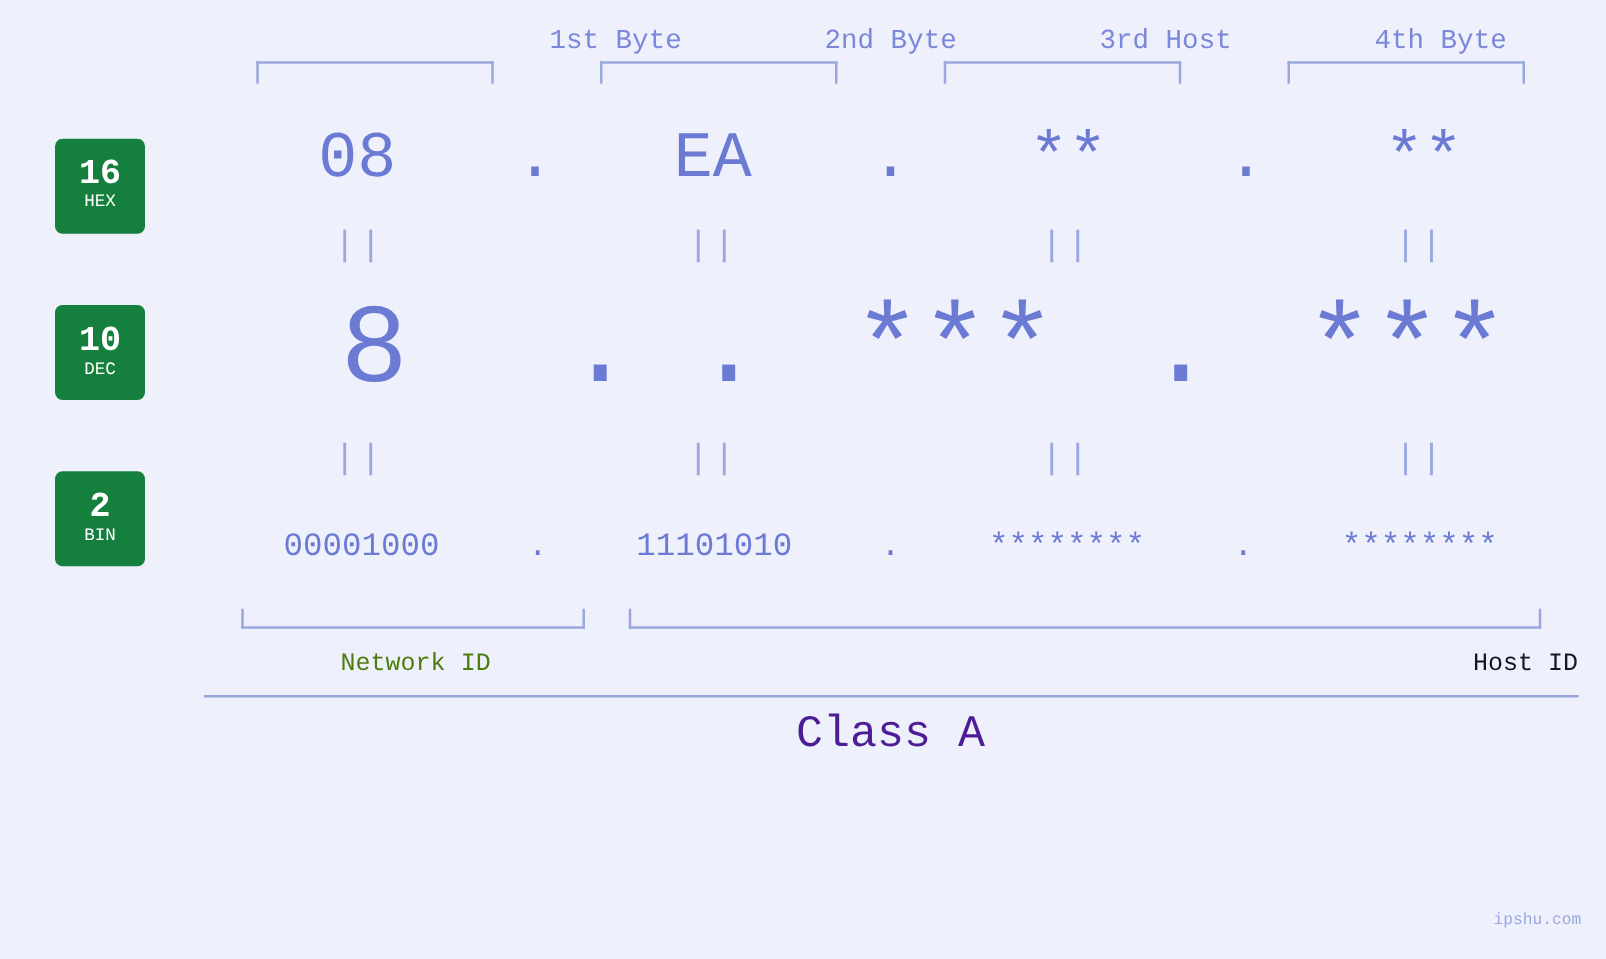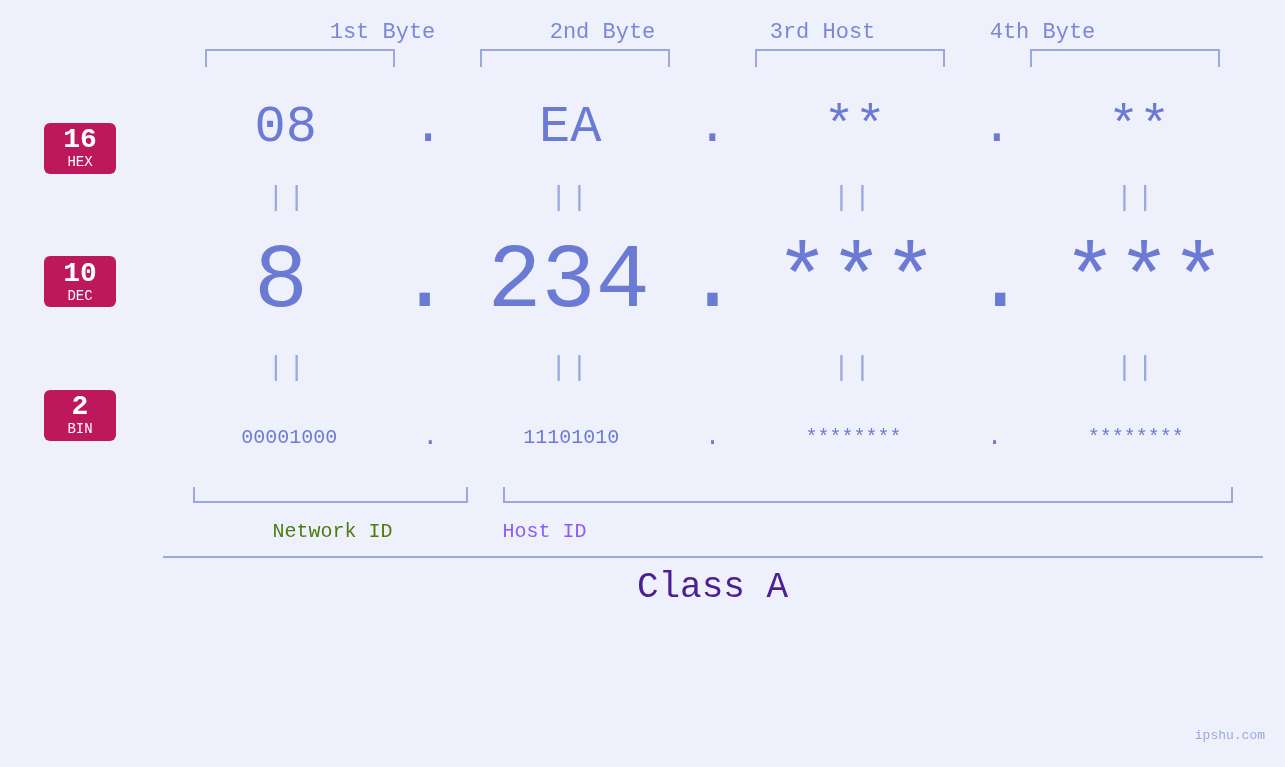--- a/index.html
+++ b/index.html
@@ -21,21 +21,21 @@
       flex-direction: column;
       align-items: center;
     }
 
     
     .header-row {
       display: flex;
       width: 1100px;
       margin-left: 140px;
       margin-top: 20px;
-      justify-content: center;
+      justify-content: flex-end;
     }
 
     .byte-label {
       color: #7b87d8;
       font-size: 22px;
       text-align: center;
       width: 220px;
       font-family: 'Courier New', Courier, monospace;
     }
 
@@ -69,25 +69,25 @@
       flex-direction: column;
       align-items: center;
       justify-content: space-around;
       width: 140px;
       padding-left: 20px;
       padding-top: 5px;
       padding-bottom: 5px;
     }
 
     .base-badge {
-      background-color: #be185d;
+      background-color: #15803d;
       color: white;
       border-radius: 6px;
       width: 72px;
-      height: 51px;
+      height: 76px;
       display: flex;
       flex-direction: column;
       align-items: center;
       justify-content: center;
       font-family: 'Courier New', Courier, monospace;
     }
 
     .base-badge .base-num {
       font-size: 28px;
       font-weight: bold;
@@ -136,21 +136,21 @@
       text-align: center;
     }
 
     .val-text.hex {
       font-size: 52px;
     }
     .val-text.dec {
       font-size: 90px;
     }
     .val-text.bin {
-      font-size: 20px;
+      font-size: 26px;
       font-family: Liberation Mono, monospace;
     }
 
     .dot-small {
       color: #6b7bd4;
       font-size: 52px;
       margin: 0 5px;
     }
     .dot-large {
       color: #6b7bd4;
@@ -215,24 +215,24 @@
     }
 
     .network-id-label {
       color: #4d7c0f;
       font-size: 20px;
       width: 340px;
       text-align: center;
     }
 
     .host-id-label {
-      color: #8b5cf6;
+      color: #0f172a;
       font-size: 20px;
       flex: 1;
-      text-align: left;
+      text-align: right;
     }
 
     
     .class-row {
       width: 1100px;
       margin-left: 140px;
       margin-top: 5px;
       border-top: 2px solid #9ba8e0;
       display: flex;
       align-items: center;
@@ -328,23 +328,20 @@
         <div class="equals-cell">
           <span class="equals-text">||</span>
         </div>
       </div>
 
       <div class="values-row dec-row">
         <div class="cell">
           <span class="val-text dec">8</span>
         </div>
         <span class="dot-large">.</span>
-        <div class="cell">
-          <span class="val-text dec">234</span>
-        </div>
         <span class="dot-large">.</span>
         <div class="cell">
           <span class="val-text dec">***</span>
         </div>
         <span class="dot-large">.</span>
         <div class="cell">
           <span class="val-text dec">***</span>
         </div>
       </div>
 

